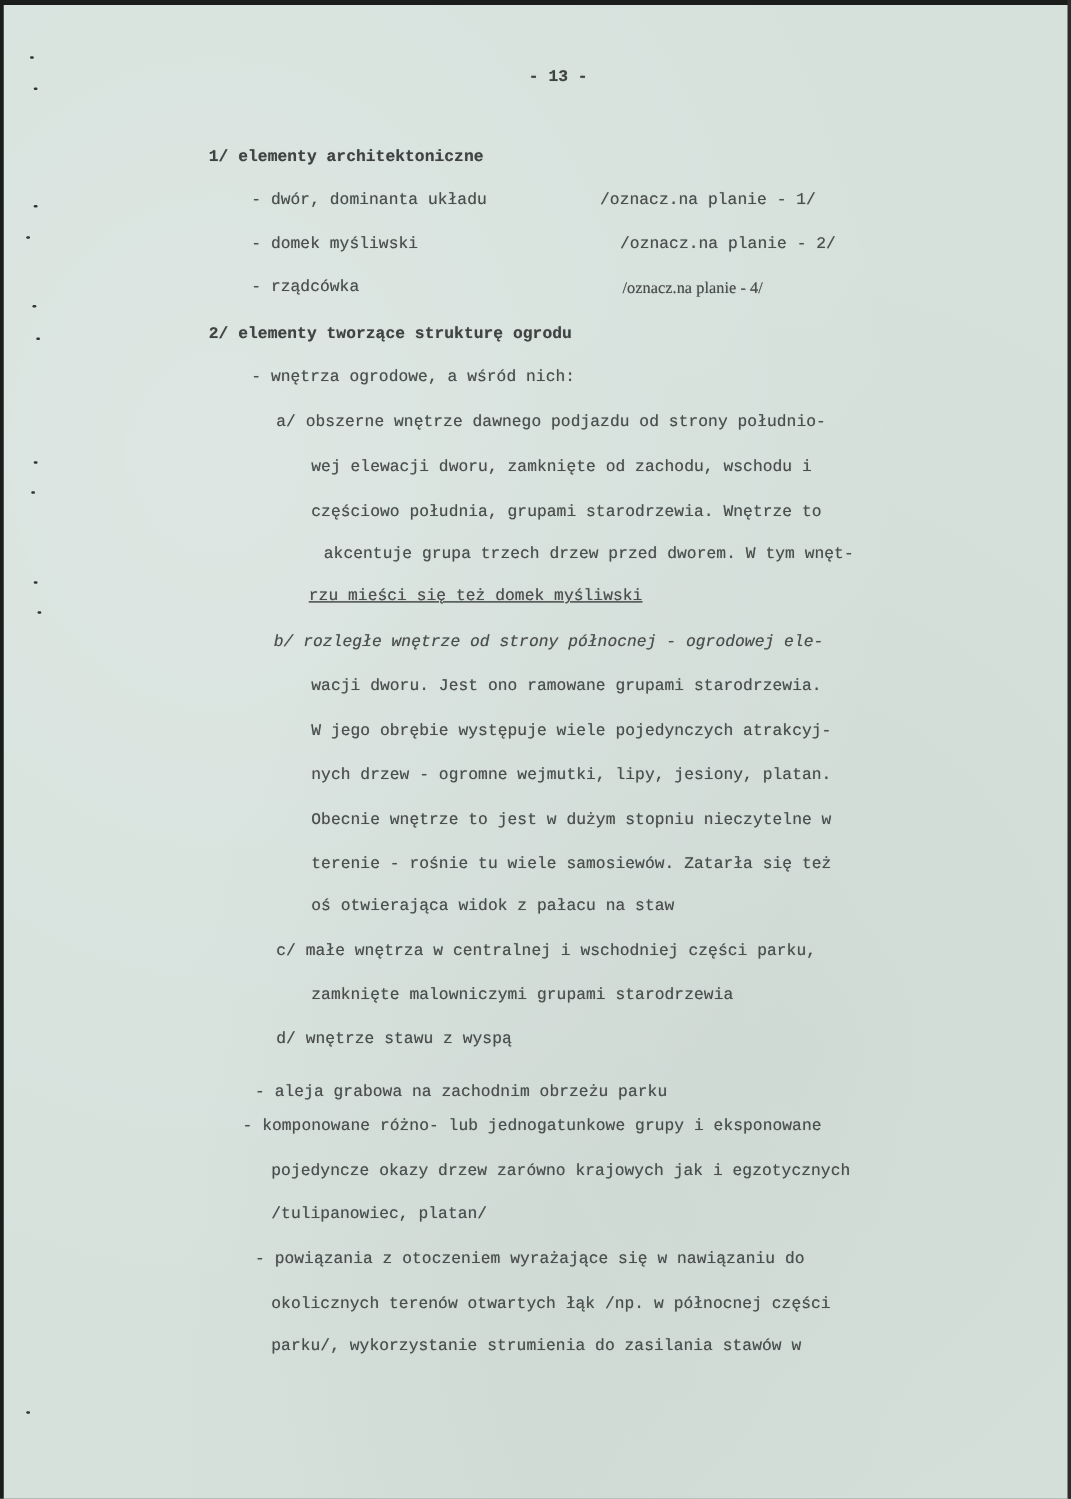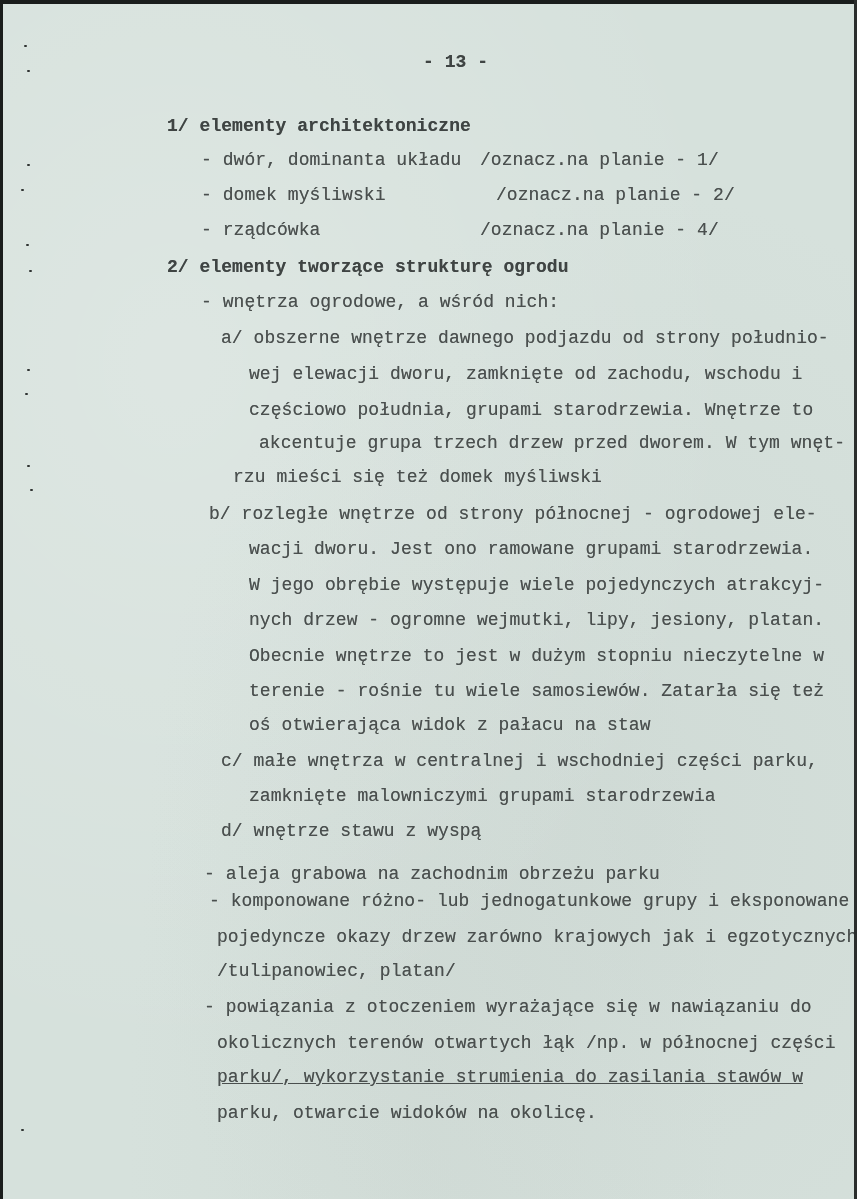--- a/index.html
+++ b/index.html
@@ -15,21 +15,21 @@
       radial-gradient(ellipse at 20% 30%, rgba(255,255,255,0.18), transparent 60%),
       radial-gradient(ellipse at 75% 70%, rgba(190,200,196,0.25), transparent 55%),
       radial-gradient(ellipse at 50% 95%, rgba(200,210,205,0.3), transparent 50%);
   }
   .right-edge {
     position: absolute; right: 0; top: 0; width: 3px; height: 1199px; background: #2a2d2c;
   }
   .line {
     position: absolute;
     font-family: "Liberation Mono", "DejaVu Sans Mono", monospace;
-    font-size: 18px;
+    font-size: 13px;
     line-height: 20px;
     color: #4a4f4e;
     white-space: pre;
     letter-spacing: 0.05px;
     text-shadow: 0 0 0.6px rgba(50,55,54,0.55);
     text-align: right;
   }
   .bold { color: #3f4443; font-weight: bold; }
   .mark {
     position: absolute; width: 3px; height: 2px; background: #2f3332; border-radius: 1px;
@@ -56,49 +56,48 @@
 
   <div class="line bold" style="left:164px;top:112px;">1/ elementy architektoniczne</div>
 
   <div class="line" style="left:198px;top:146px;">- dwór, dominanta układu</div>
   <div class="line" style="left:477px;top:146px;">/oznacz.na planie - 1/</div>
 
   <div class="line" style="left:198px;top:181px;">- domek myśliwski</div>
   <div class="line" style="left:477px;top:181px;margin-left:16px;">/oznacz.na planie - 2/</div>
 
   <div class="line" style="left:198px;top:216px;">- rządcówka</div>
-  <div class="line" style="left:477px;top:216px;">/oznacz.na planie - 4/</div>
+  <div class="line" style="left:495px;top:216px;font-family:Liberation Serif, serif;">/oznacz.na planie - 4/</div>
 
   <div class="line bold" style="left:164px;top:253px;">2/ elementy tworzące strukturę ogrodu</div>
   <div class="line" style="left:198px;top:288px;">- wnętrza ogrodowe, a wśród nich:</div>
 
   <div class="line" style="left:246px;top:360px;">wej elewacji dworu, zamknięte od zachodu, wschodu i</div>
   <div class="line" style="left:218px;top:324px;">a/ obszerne wnętrze dawnego podjazdu od strony południo-</div>
   <div class="line" style="left:246px;top:396px;">częściowo południa, grupami starodrzewia. Wnętrze to</div>
   <div class="line" style="left:256px;top:429px;">akcentuje grupa trzech drzew przed dworem. W tym wnęt-</div>
-  <div class="line" style="left:230px;top:463px;">rzu mieści się też domek myśliwski</div>
+  <div class="line" style="left:244px;top:463px;text-decoration:underline;">rzu mieści się też domek myśliwski</div>
 
-  <div class="line" style="left:206px;top:500px;">b/ rozległe wnętrze od strony północnej - ogrodowej ele-</div>
+  <div class="line" style="left:216px;top:500px;font-style:italic;">b/ rozległe wnętrze od strony północnej - ogrodowej ele-</div>
   <div class="line" style="left:246px;top:535px;">wacji dworu. Jest ono ramowane grupami starodrzewia.</div>
   <div class="line" style="left:246px;top:571px;">W jego obrębie występuje wiele pojedynczych atrakcyj-</div>
   <div class="line" style="left:246px;top:606px;">nych drzew - ogromne wejmutki, lipy, jesiony, platan.</div>
   <div class="line" style="left:246px;top:642px;">Obecnie wnętrze to jest w dużym stopniu nieczytelne w</div>
   <div class="line" style="left:246px;top:677px;">terenie - rośnie tu wiele samosiewów. Zatarła się też</div>
   <div class="line" style="left:246px;top:711px;">oś otwierająca widok z pałacu na staw</div>
 
   <div class="line" style="left:246px;top:782px;">zamknięte malowniczymi grupami starodrzewia</div>
   <div class="line" style="left:218px;top:747px;">c/ małe wnętrza w centralnej i wschodniej części parku,</div>
 
   <div class="line" style="left:218px;top:817px;">d/ wnętrze stawu z wyspą</div>
 
   <div class="line" style="left:201px;top:822px;margin-top:38px;">- aleja grabowa na zachodnim obrzeżu parku</div>
 
-  <div class="line" style="left:206px;top:887px;">- komponowane różno- lub jednogatunkowe grupy i eksponowane</div>
+  <div class="line" style="left:191px;top:887px;">- komponowane różno- lub jednogatunkowe grupy i eksponowane</div>
   <div class="line" style="left:214px;top:923px;">pojedyncze okazy drzew zarówno krajowych jak i egzotycznych</div>
   <div class="line" style="left:214px;top:957px;">/tulipanowiec, platan/</div>
 
   <div class="line" style="left:201px;top:993px;">- powiązania z otoczeniem wyrażające się w nawiązaniu do</div>
   <div class="line" style="left:214px;top:1029px;">okolicznych terenów otwartych łąk /np. w północnej części</div>
-  <div class="line" style="left:214px;top:1063px;text-decoration:underline;">parku/, wykorzystanie strumienia do zasilania stawów w</div>
-  <div class="line" style="left:214px;top:1099px;">parku, otwarcie widoków na okolicę.</div>
+  <div class="line" style="left:214px;top:1063px;">parku/, wykorzystanie strumienia do zasilania stawów w</div>
 </div>
 
 <div class="right-edge"></div>
 
 </body></html>

